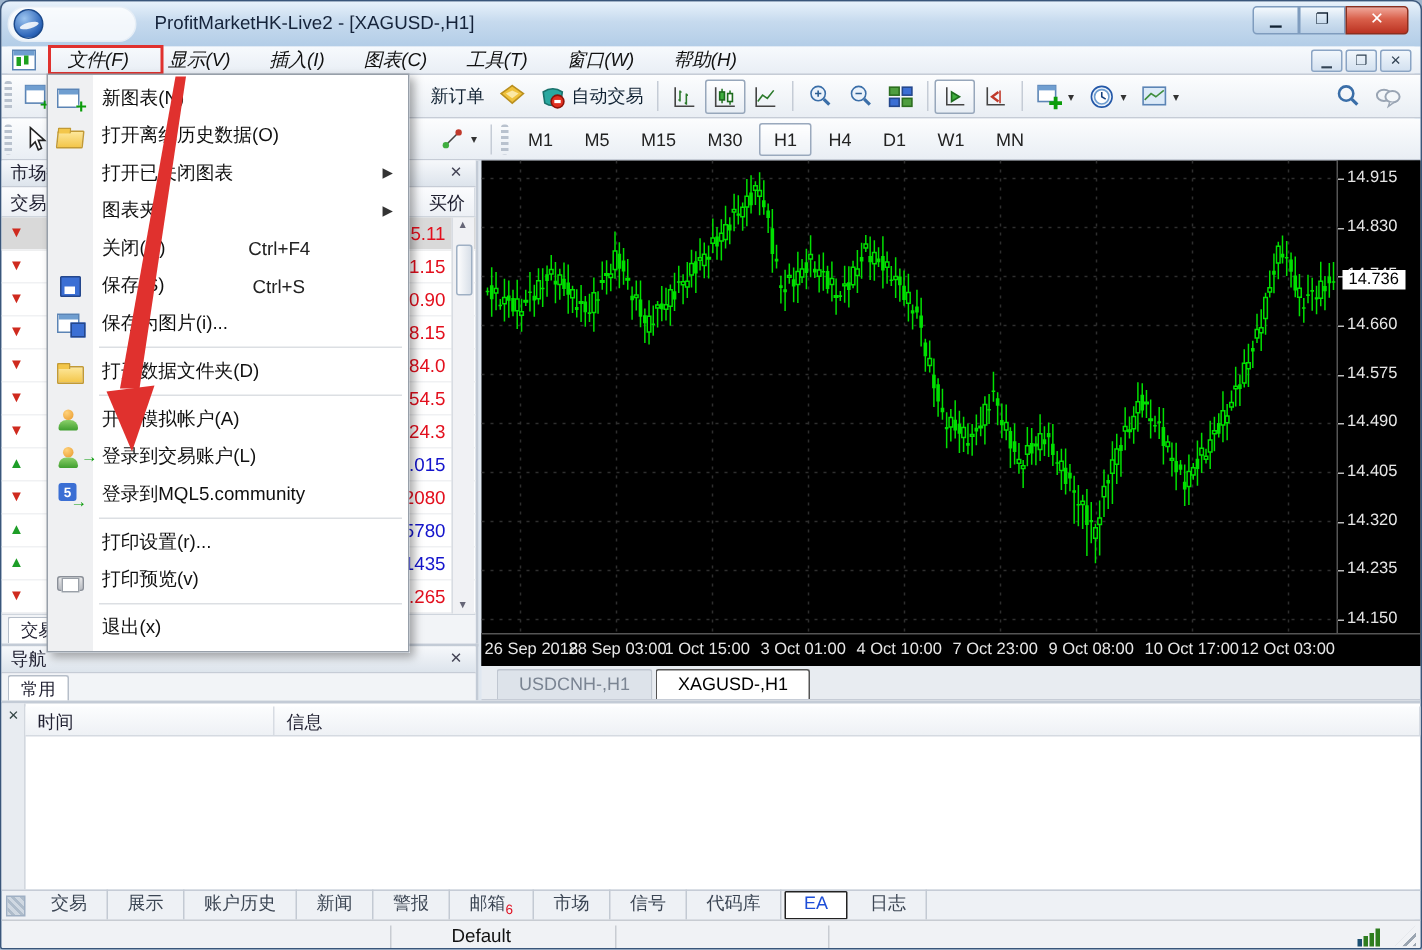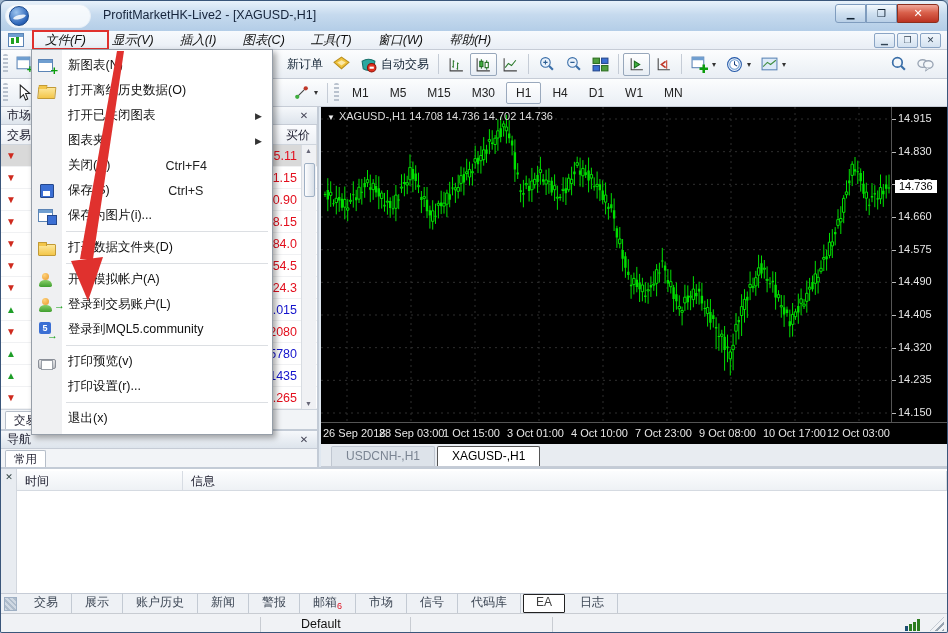--- a/index.html
+++ b/index.html
@@ -102,21 +102,21 @@
   .term-head{position:absolute;left:16px;right:0;top:2px;height:20px;display:flex;
     background:linear-gradient(#fcfdfe,#eef1f5);border-bottom:1px solid #d5dae1;}
   .term-head div{font-size:12px;color:#223;padding:2px 8px;border-right:1px solid #d7dce3;}
   .th-time{width:166px;} .th-msg{flex:1;}
   
   .btabs{position:absolute;left:0;top:592px;right:0;height:20px;background:#eef1f5;border-top:1px solid #c6ccd6;
     display:flex;align-items:center;}
   .btab-grip{width:13px;height:14px;margin:0 4px 0 3px;border:1px solid #9fb0c4;
     background:repeating-linear-gradient(45deg,#cfd8e2 0 2px,#aebccb 2px 4px);}
   .btab{font-size:12px;color:#3c4654;padding:1px 13px 2px;border-right:1px solid #c3cad3;position:relative;}
-  .btab.active{background:#fff;border:1.5px solid #222;border-radius:1px;color:#404040;margin:0 2px;padding:0 12px 1px;}
+  .btab.active{background:#fff;border:1.5px solid #222;border-radius:1px;color:#1d4ed8;margin:0 2px;padding:0 12px 1px;}
   .btab sub{color:#e01020;font-size:9px;}
   
   .statusbar{position:absolute;left:0;top:612px;right:0;height:21px;background:#f0f2f5;border-top:1px solid #c8ccd2;
     display:flex;align-items:center;}
   .sb-cell{height:15px;border-right:1px solid #c8ccd2;margin-left:32px;}
   .sb-1{width:228px;} .sb-2{width:118px;font-size:12.5px;color:#111;padding:0 8px;} .sb-3{width:110px;}
   .sb-rest{flex:1;}
   .conn{display:flex;align-items:flex-end;gap:1px;height:13px;margin-right:10px;}
   .conn i{display:block;width:3px;background:#2e7d1f;}
   .conn i:nth-child(1){height:5px;background:#1b4f72;} .conn i:nth-child(2){height:7px;}
@@ -456,23 +456,20 @@
       <span>导航</span>
       <span class="panel-close">✕</span>
     </div>
     <div class="nav-tabs">
       <div class="mini-tab">常用</div>
     </div>
   </div>
 
   <div class="chart">
     <div class="plot">
-      <div class="ohlc-line">
-        <span class="sym-dd">▼</span><span>XAGUSD-,H1</span>&nbsp;<span>14.708 14.736 14.702 14.736</span>
-      </div>
       <svg id="plot-svg" width="573" height="315" style="position:absolute;inset:0;">
           <line x1="0" y1="12" x2="573" y2="12" stroke="#2f2f2f" stroke-dasharray="2,4"></line>
           <line x1="0" y1="44.666666666666366" x2="573" y2="44.666666666666366" stroke="#2f2f2f" stroke-dasharray="2,4"></line>
           <line x1="0" y1="77.3333333333334" x2="573" y2="77.3333333333334" stroke="#2f2f2f" stroke-dasharray="2,4"></line>
           <line x1="0" y1="109.99999999999979" x2="573" y2="109.99999999999979" stroke="#2f2f2f" stroke-dasharray="2,4"></line>
           <line x1="0" y1="142.6666666666668" x2="573" y2="142.6666666666668" stroke="#2f2f2f" stroke-dasharray="2,4"></line>
           <line x1="0" y1="175.33333333333317" x2="573" y2="175.33333333333317" stroke="#2f2f2f" stroke-dasharray="2,4"></line>
           <line x1="0" y1="208.00000000000023" x2="573" y2="208.00000000000023" stroke="#2f2f2f" stroke-dasharray="2,4"></line>
           <line x1="0" y1="240.6666666666666" x2="573" y2="240.6666666666666" stroke="#2f2f2f" stroke-dasharray="2,4"></line>
           <line x1="0" y1="273.3333333333336" x2="573" y2="273.3333333333336" stroke="#2f2f2f" stroke-dasharray="2,4"></line>
@@ -674,29 +671,29 @@
         </div>
 
         <div class="mi sep">
           
           
           
           
         </div>
 
         <div class="mi">
+          <span class="mi-ico"></span>
+          <span class="mi-label">打印设置(r)...</span>
+          <span class="mi-short"></span>
+          <span class="mi-sub"></span>
+        </div>
+
+        <div class="mi">
           <span class="mi-ico" data-icon="print-preview-icon"></span>
           <span class="mi-label">打印预览(v)</span>
-          <span class="mi-short"></span>
-          <span class="mi-sub"></span>
-        </div>
-
-        <div class="mi">
-          <span class="mi-ico"></span>
-          <span class="mi-label">打印设置(r)...</span>
           <span class="mi-short"></span>
           <span class="mi-sub"></span>
         </div>
 
 
         <div class="mi sep">
           
           
           
           

